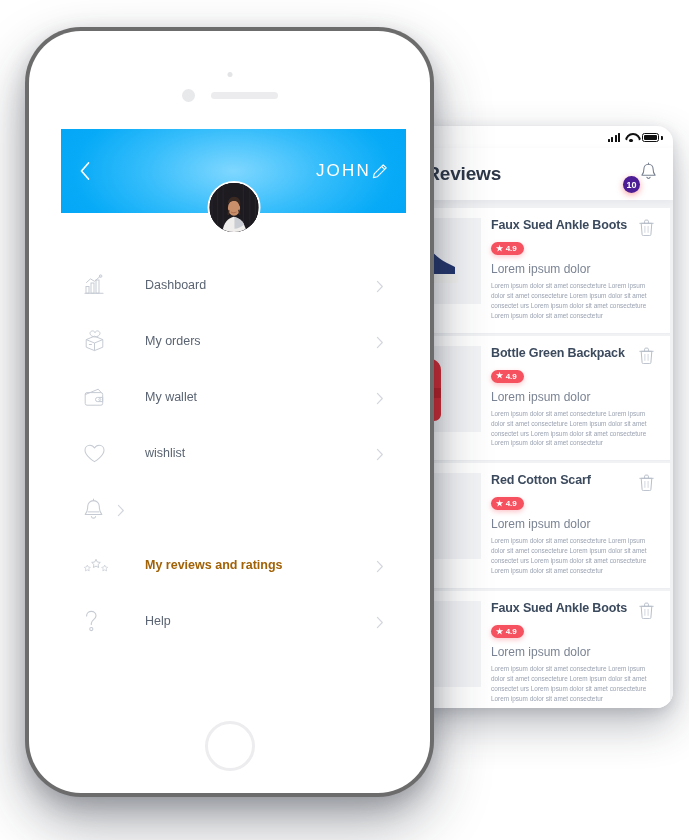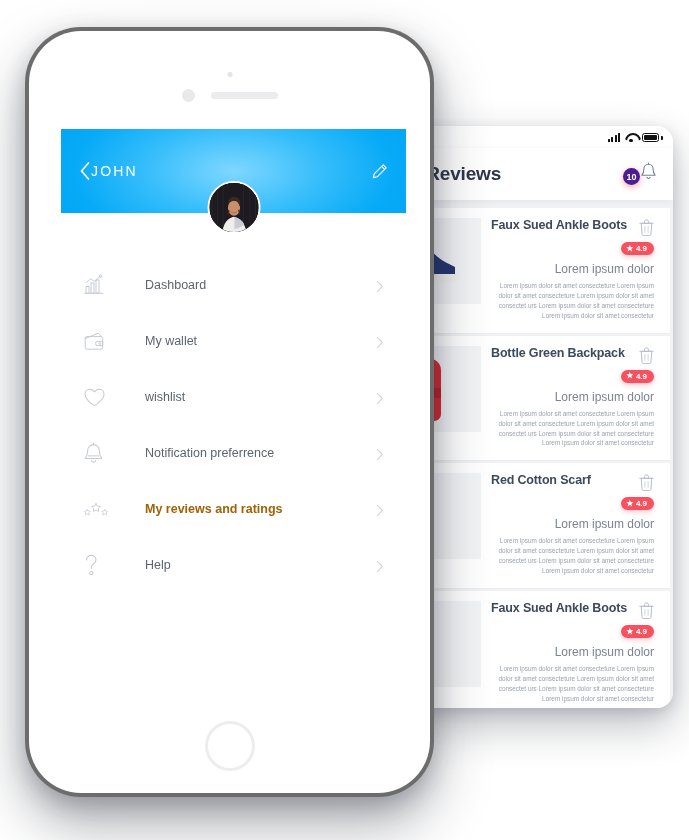--- a/index.html
+++ b/index.html
@@ -62,38 +62,37 @@
   }
   .rp-title {
     font-size: 19px; font-weight: 700; color:#2d3748;
     letter-spacing:-0.2px; white-space:nowrap;
     margin-left: -52px;
   }
   .bell-wrap { position:relative; width:30px;height:28px; flex:0 0 auto;}
   .bell { position:absolute; right:0; top:2px; width:17px; height:20px; }
   .bell svg { display:block; }
   .bell-badge {
-    position:absolute; left:-4px; top:8px;
+    position:absolute; left:-4px; top:16px;
     min-width:17px;height:17px;border-radius:50%;
     background:#4c1d95; color:#fff;
     font-size:9px; font-weight:700;
     display:flex;align-items:center;justify-content:center;
     box-shadow: 0 2px 6px rgba(249,71,78,0.5);
     z-index:2;
   }
 
   .rp-list { padding: 8px 0 0 0; background:#f1f2f4; height: calc(100% - 74px); overflow:hidden;}
   .rev-card {
     background:#ffffff;
     margin: 0 3px 2px 0;
     display:flex; gap:0;
     padding: 10px 12px 12px 0;
     border-bottom: 1px solid #eceef1;
     position: relative;
-    text-align: right;
   }
   .rev-thumb {
     width: 76px; height: 86px; flex:0 0 76px;
     background: #f3f4f6;
     position:relative; overflow:hidden;
     margin-right: 10px;
   }
   .rev-thumb svg { position:absolute; inset:0; width:100%; height:100%; }
   .rev-body { flex:1 1 auto; min-width:0; padding-right:4px;}
   .rev-top { display:flex; align-items:flex-start; justify-content:space-between; gap:6px;}
@@ -147,22 +146,22 @@
     overflow:hidden;
   }
   .profile-hero {
     height: 84px; width:100%;
     background: radial-gradient(ellipse 75% 150% at 50% 50%, #7fd7ff 0%, #36bdfb 34%, #06aaf7 62%, #00a0f2 100%);
     display:flex; align-items:center; padding: 0 18px;
     position:relative;
   }
   .back-chevron { width:12px;height:20px;flex:0 0 12px; }
   .hero-title {
-    flex:1 1 auto; text-align:left;
-    color:#ffffff; font-size:14px; font-weight:400;
+    flex:1 1 auto; text-align:right;
+    color:#ffffff; font-size:17px; font-weight:400;
     letter-spacing: 2.2px;
   }
   .edit-pencil { width:17px;height:17px;flex:0 0 17px;}
   .avatar {
     position:absolute; left:50%; top:52px; transform:translateX(-50%);
     width:53px;height:53px;border-radius:50%;
     border: 2.5px solid #ffffff;
     overflow:hidden; background:#1c1a1d;
     z-index:4;
   }
@@ -414,20 +413,37 @@
               </svg>
             </span>
             <span class="mi-label">Dashboard</span>
             <span class="mi-arrow">
               <svg viewBox="0 0 8 13" fill="none">
                   <path d="M1.4 1.3L6.3 6.5l-4.9 5.2" stroke="#d2d6dd" stroke-width="1.15" stroke-linecap="round" stroke-linejoin="round"></path>
                 </svg>
             </span>
           </div>
 
+          <div class="menu-item">
+            <span class="mi-icon">
+              <svg width="23" height="22" viewBox="0 0 23 22" fill="none">
+                <path d="M3.2 9.6l8.3-3.4 8.3 3.4-8.3 3.4z" stroke="#c6cbd3" stroke-width="1"></path>
+                <path d="M3.2 9.6v7.6l8.3 3.4 8.3-3.4V9.6" stroke="#c6cbd3" stroke-width="1" stroke-linejoin="round"></path>
+                <path d="M11.5 13v7.6" stroke="#c6cbd3" stroke-width="1"></path>
+                <path d="M7 3.4c0-1.4 1.2-2.5 2.6-2.5 1.1 0 2 .7 2.4 1.7.4-1 1.3-1.7 2.4-1.7 1.4 0 2.6 1.1 2.6 2.5 0 2-3 3.6-5 3.6s-5-1.6-5-3.6z" stroke="#c6cbd3" stroke-width="1"></path>
+                <path d="M6.3 14.5h2.2" stroke="#c6cbd3" stroke-width="1" stroke-linecap="round"></path>
+              </svg>
+            </span>
+            <span class="mi-label">My orders</span>
+            <span class="mi-arrow">
+              <svg viewBox="0 0 8 13" fill="none">
+                  <path d="M1.4 1.3L6.3 6.5l-4.9 5.2" stroke="#d2d6dd" stroke-width="1.15" stroke-linecap="round" stroke-linejoin="round"></path>
+                </svg>
+            </span>
+          </div>
 
           <div class="menu-item">
             <span class="mi-icon">
               <svg width="23" height="20" viewBox="0 0 23 20" fill="none">
                 <rect x="2.2" y="5.6" width="17.5" height="12.6" rx="1.8" stroke="#c6cbd3" stroke-width="1"></rect>
                 <path d="M2.2 7.6l13-5.4 3.1 3.4" stroke="#c6cbd3" stroke-width="1" stroke-linejoin="round" fill="none"></path>
                 <path d="M14.6 10.4h5.1v4.2h-5.1a2.1 2.1 0 0 1 0-4.2z" stroke="#c6cbd3" stroke-width="1"></path>
                 <circle cx="16.8" cy="12.5" r="1" stroke="#c6cbd3" stroke-width=".9"></circle>
               </svg>
             </span>
@@ -455,21 +471,20 @@
 
           <div class="menu-item">
             <span class="mi-icon">
               <svg width="21" height="22" viewBox="0 0 21 22" fill="none">
                 <path d="M10.5 2.6c-3.4 0-5.8 2.6-5.8 6 0 4.5-1.2 6.3-2.5 7.8h16.6c-1.3-1.5-2.5-3.3-2.5-7.8 0-3.4-2.4-6-5.8-6z" stroke="#c6cbd3" stroke-width="1.05" stroke-linejoin="round"></path>
                 <path d="M4.8 13.9h11.4" stroke="#c6cbd3" stroke-width="1"></path>
                 <path d="M10.5 1v1.6" stroke="#c6cbd3" stroke-width="1.05" stroke-linecap="round"></path>
                 <path d="M8.4 18.6a2.2 2.2 0 0 0 4.2 0" stroke="#c6cbd3" stroke-width="1.05" stroke-linecap="round"></path>
               </svg>
             </span>
-            <span class="mi-label">Notification preferrence</span>
             <span class="mi-arrow">
               <svg viewBox="0 0 8 13" fill="none">
                   <path d="M1.4 1.3L6.3 6.5l-4.9 5.2" stroke="#d2d6dd" stroke-width="1.15" stroke-linecap="round" stroke-linejoin="round"></path>
                 </svg>
             </span>
           </div>
 
           <div class="menu-item active">
             <span class="mi-icon">
               <svg width="26" height="16" viewBox="0 0 26 16" fill="none">

